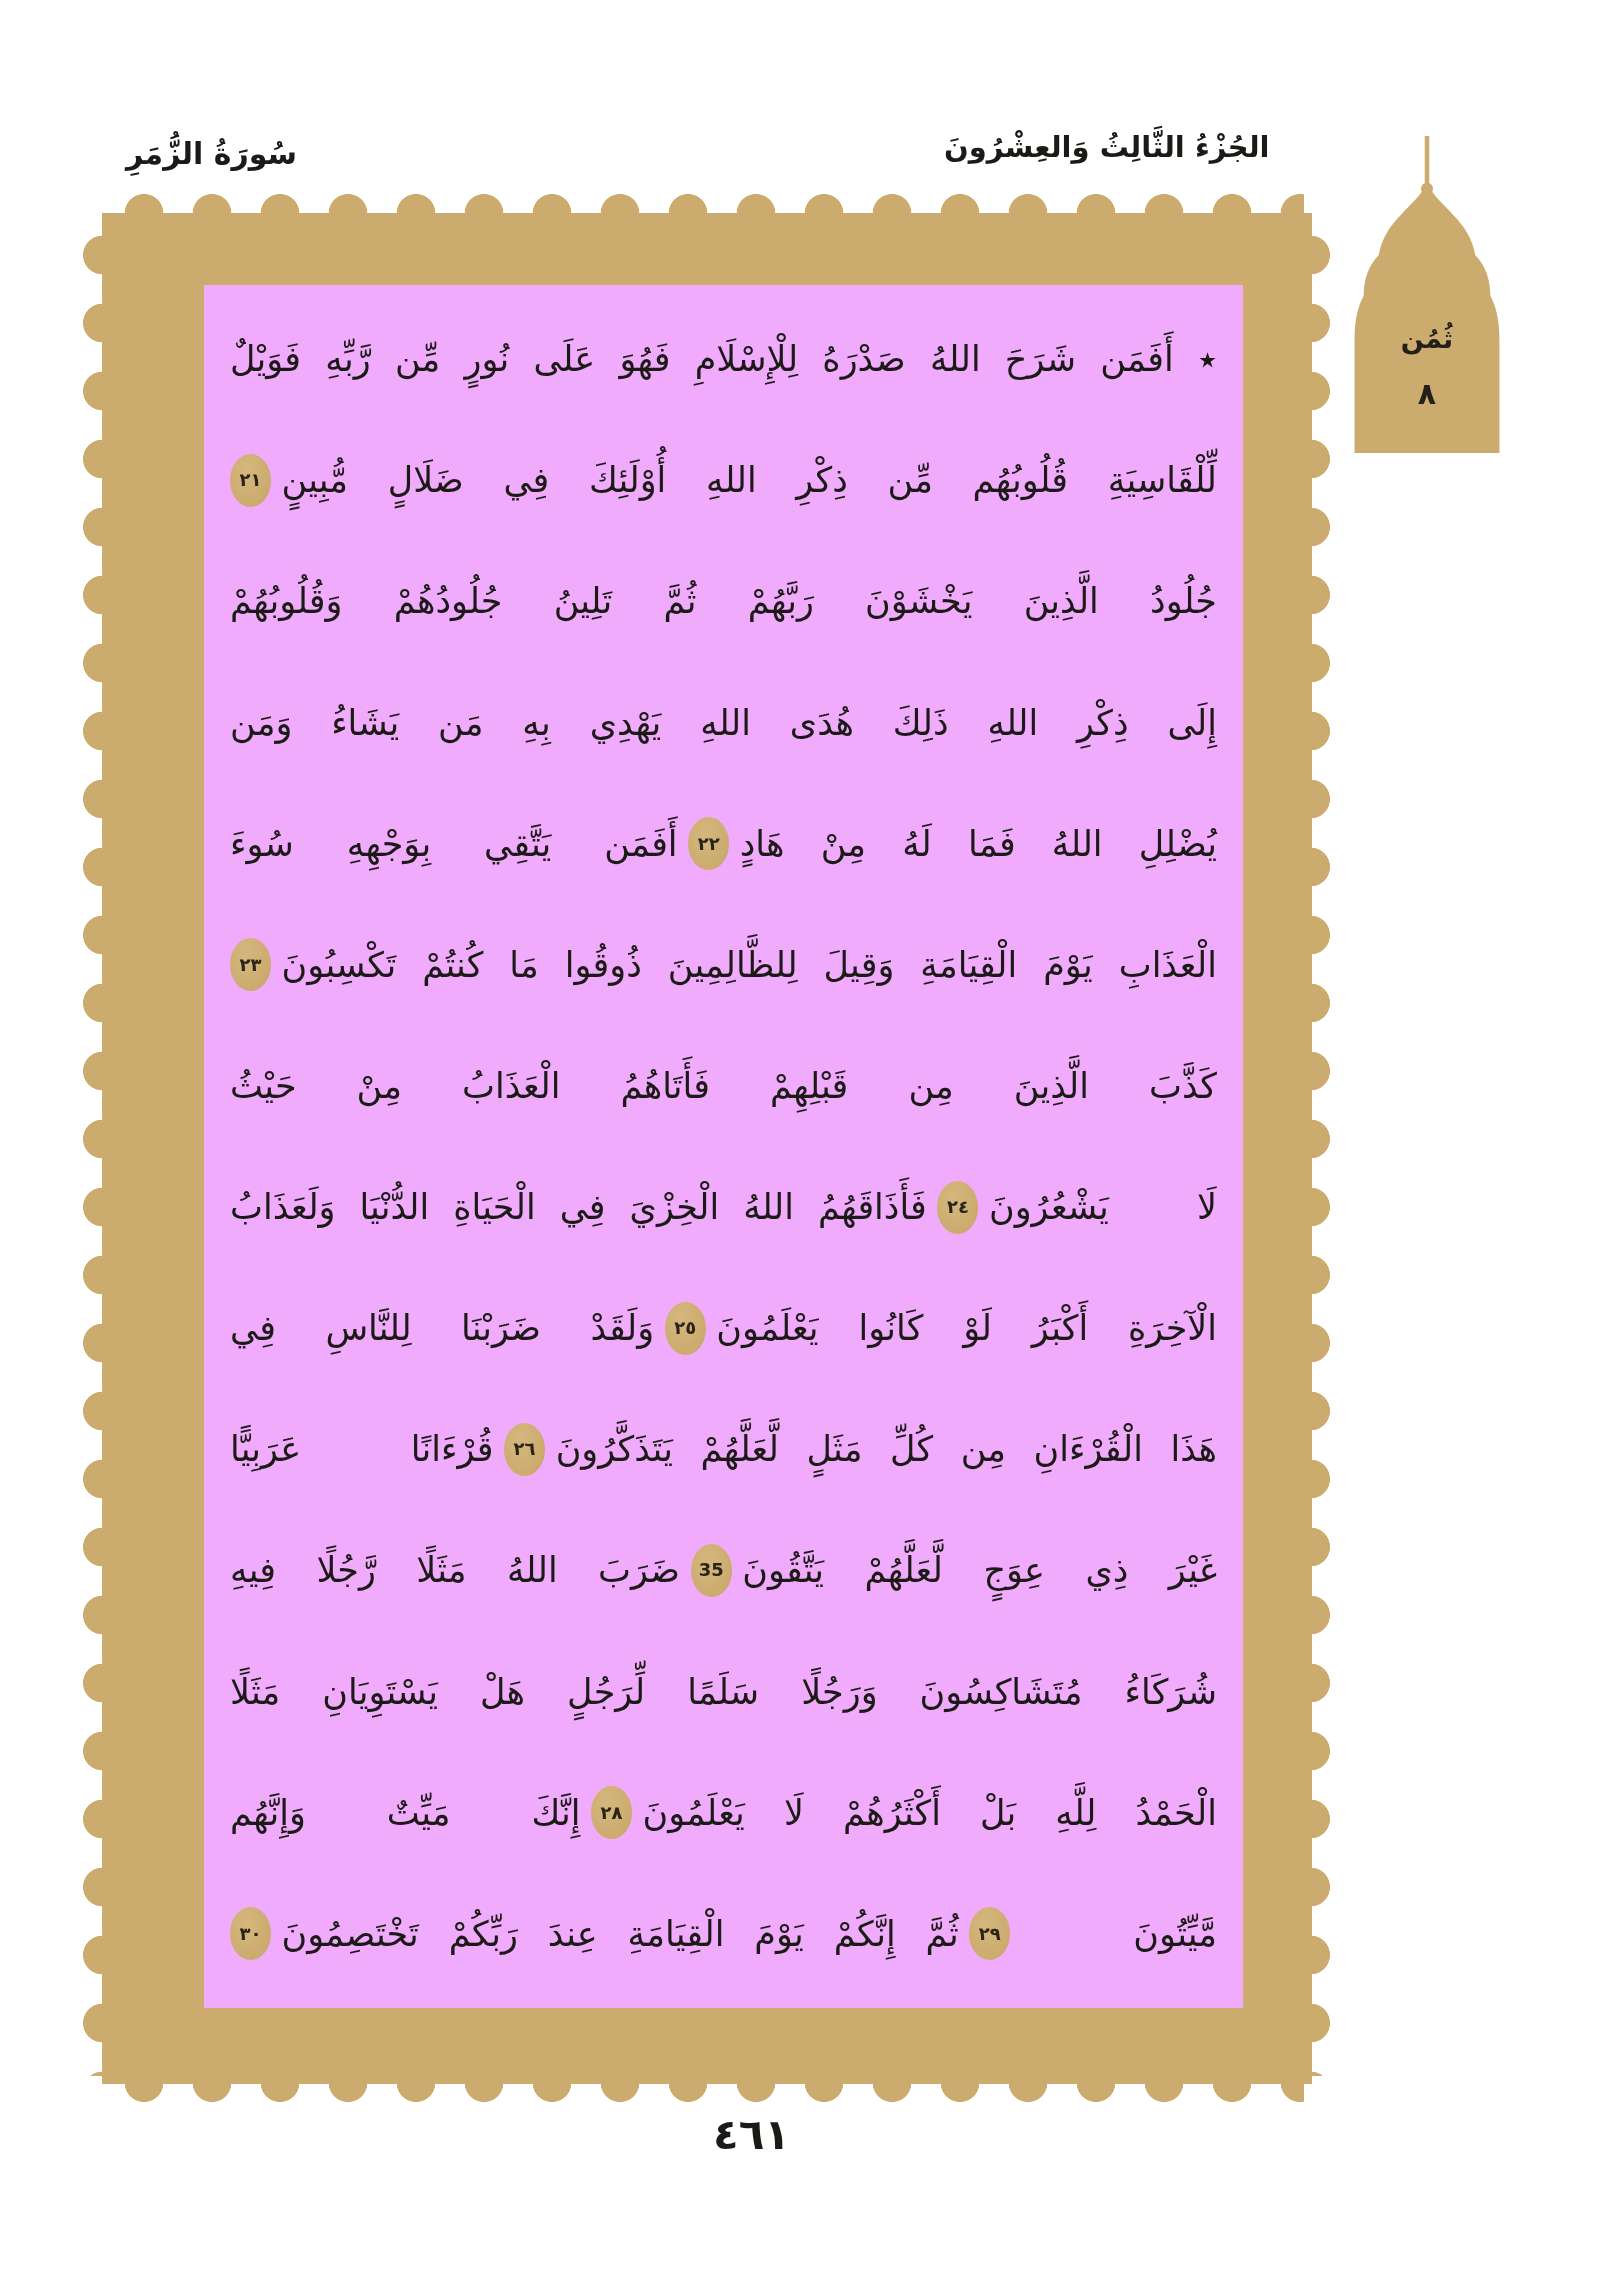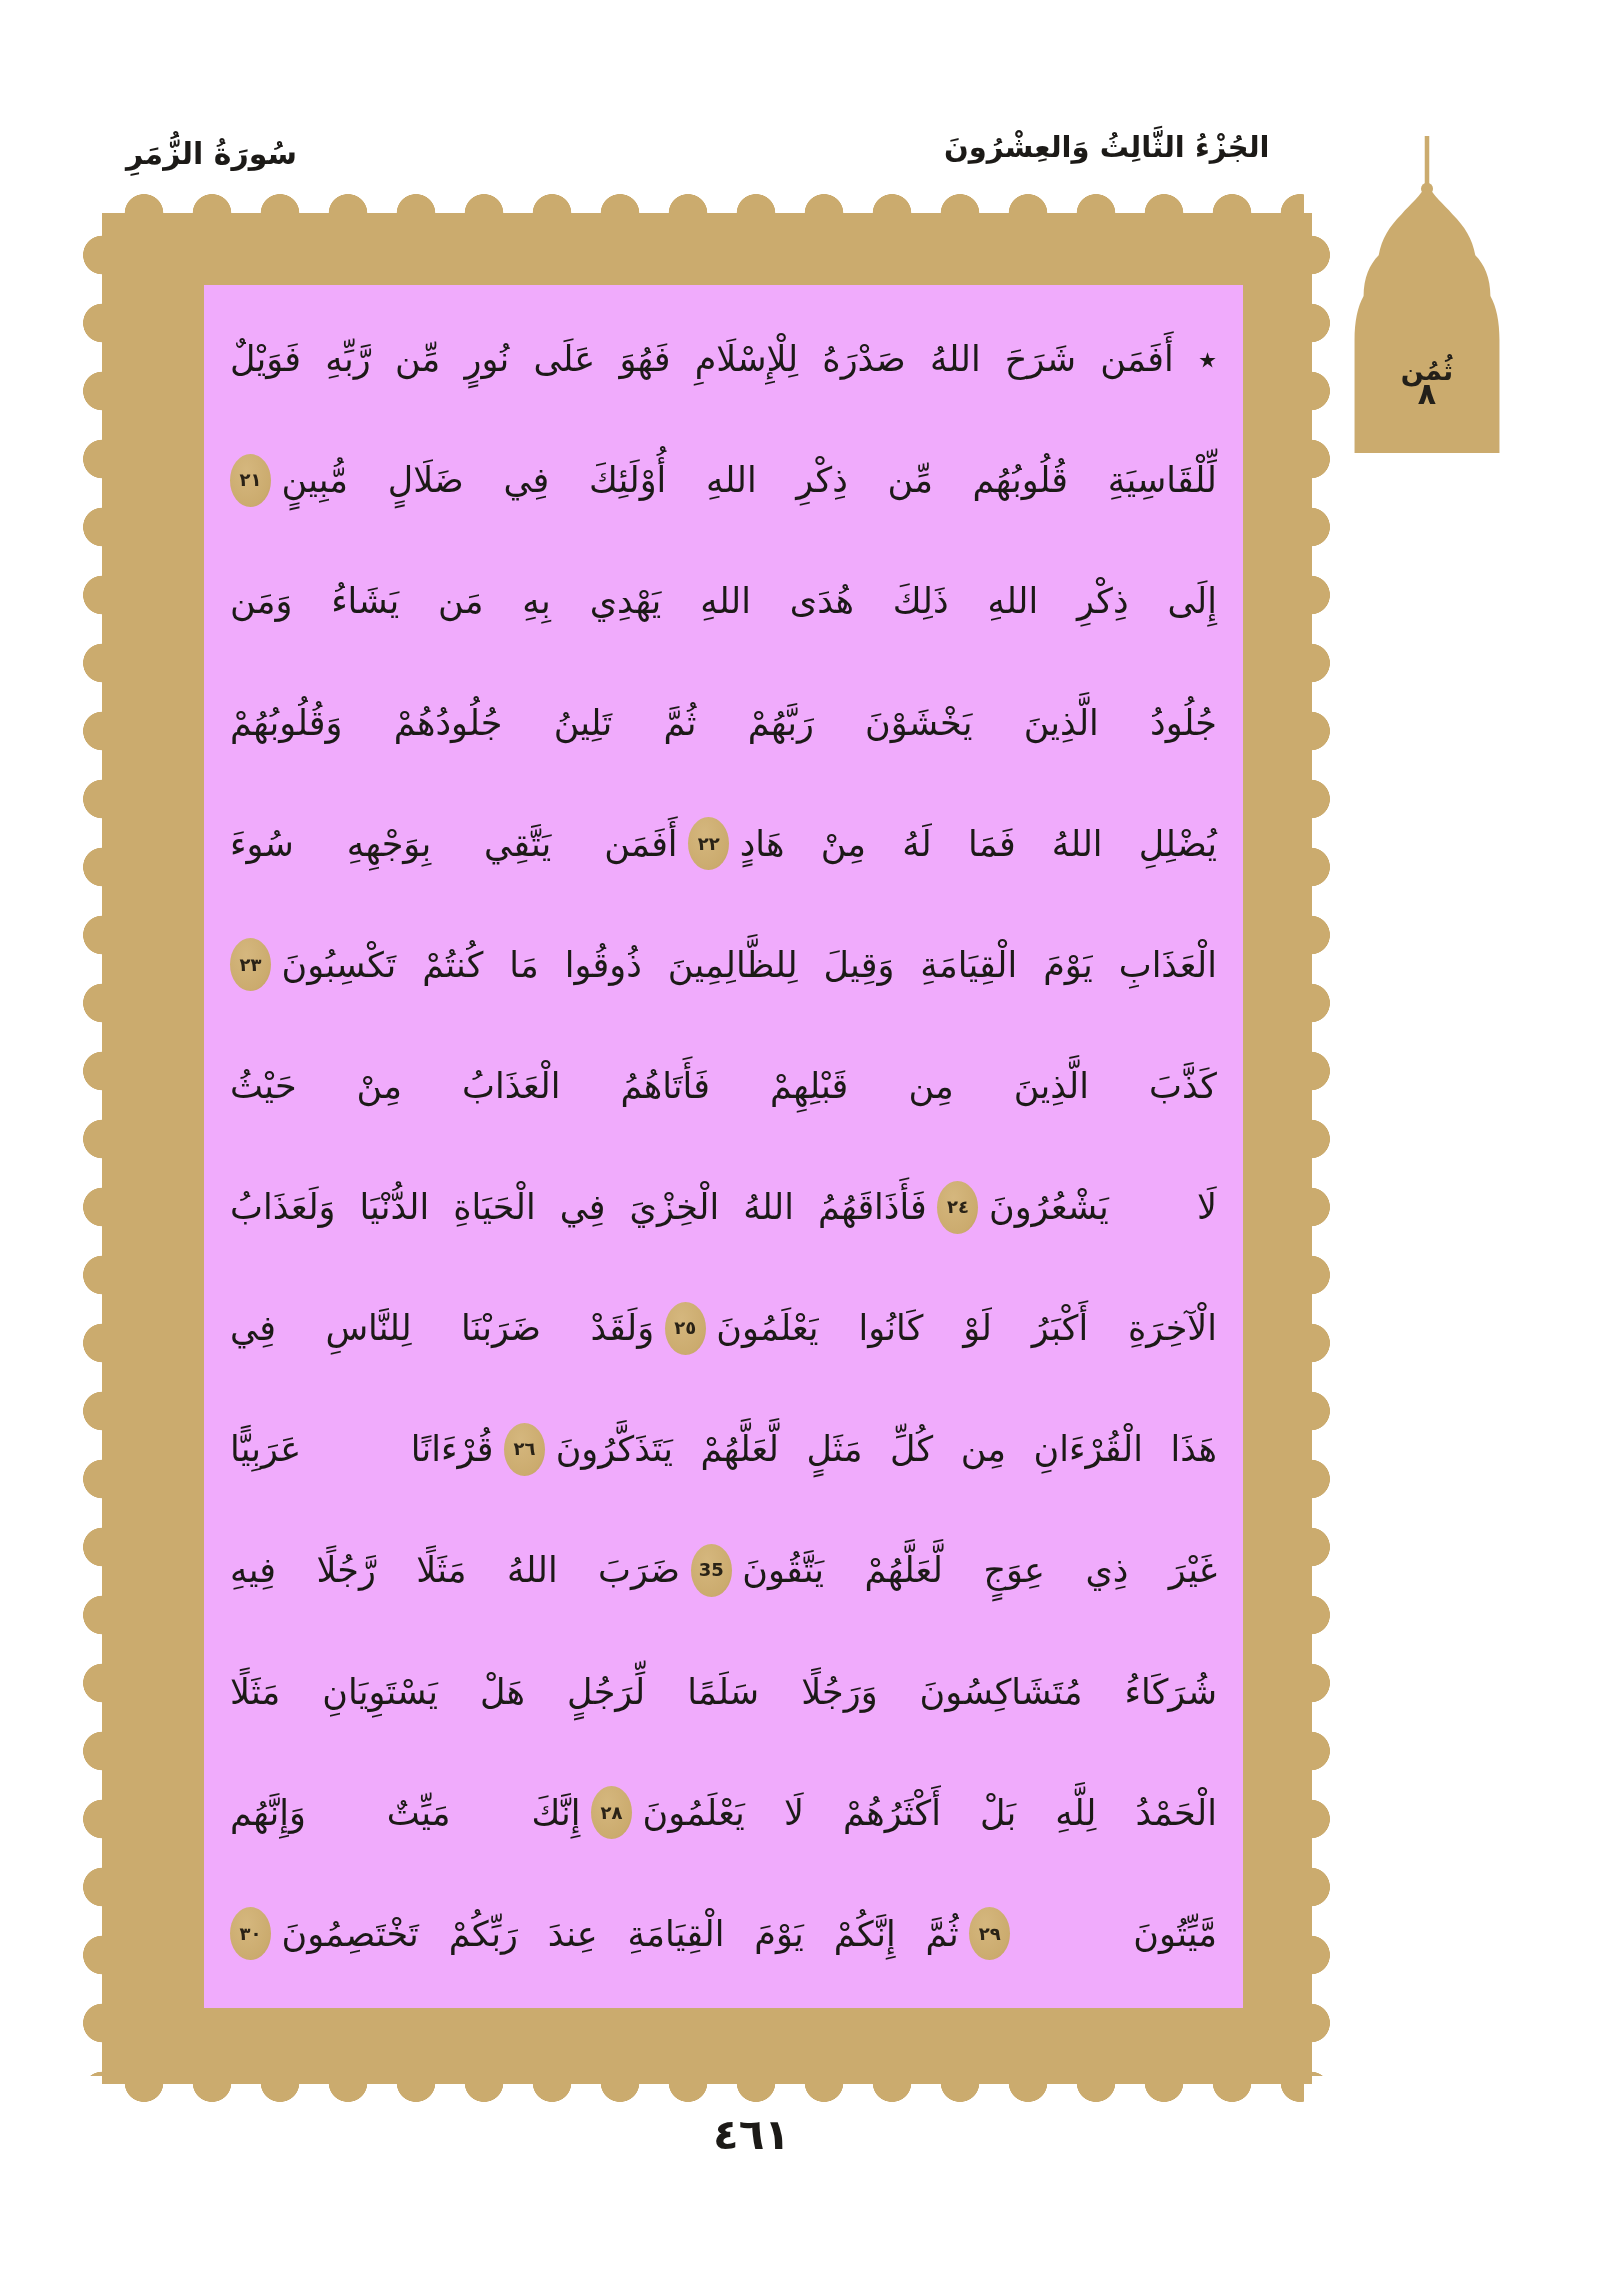--- a/index.html
+++ b/index.html
@@ -19,21 +19,21 @@
   .juz-title{
     position:absolute;left:944px;top:106px;width:340px;height:83px;
     font-size:29px;font-weight:bold;text-align:left;line-height:83px;direction:rtl;
   }
 
   
   .thumun{position:absolute;left:1350px;top:136px;width:154px;height:317px;}
   .thumun svg{position:absolute;inset:0;width:100%;height:100%;}
   .thumun .thumun-label{
     position:absolute;left:0;right:0;top:187px;text-align:center;
-    font-size:27px;font-weight:bold;color:#23201a;margin-top:32px;
+    font-size:27px;font-weight:bold;color:#23201a;
   }
   .thumun .thumun-num{
     position:absolute;left:0;right:0;top:240px;text-align:center;
     font-size:30px;font-weight:bold;color:#23201a;
   }
 
   
   .frame{
     position:absolute;left:102px;top:213px;width:1210px;height:1871px;
     background:var(--gold);
@@ -135,26 +135,26 @@
     </div>
 
     <div class="qline">
       <span class="seg">لِّلْقَاسِيَةِ قُلُوبُهُم مِّن ذِكْرِ اللهِ أُوْلَئِكَ فِي ضَلَالٍ مُّبِينٍ</span>
       <span class="rosette">٢١</span>
 
     </div>
 
 
     <div class="qline">
+      <span class="seg">جُلُودُ الَّذِينَ يَخْشَوْنَ رَبَّهُمْ ثُمَّ تَلِينُ جُلُودُهُمْ وَقُلُوبُهُمْ</span>
+
+    </div>
+
+    <div class="qline">
       <span class="seg">إِلَى ذِكْرِ اللهِ ذَلِكَ هُدَى اللهِ يَهْدِي بِهِ مَن يَشَاءُ وَمَن</span>
-
-    </div>
-
-    <div class="qline">
-      <span class="seg">جُلُودُ الَّذِينَ يَخْشَوْنَ رَبَّهُمْ ثُمَّ تَلِينُ جُلُودُهُمْ وَقُلُوبُهُمْ</span>
 
     </div>
 
     <div class="qline">
       <span class="seg">يُضْلِلِ اللهُ فَمَا لَهُ مِنْ هَادٍ</span>
       <span class="rosette">٢٢</span>
       <span class="seg">أَفَمَن يَتَّقِي بِوَجْهِهِ سُوءَ</span>
 
     </div>
 

